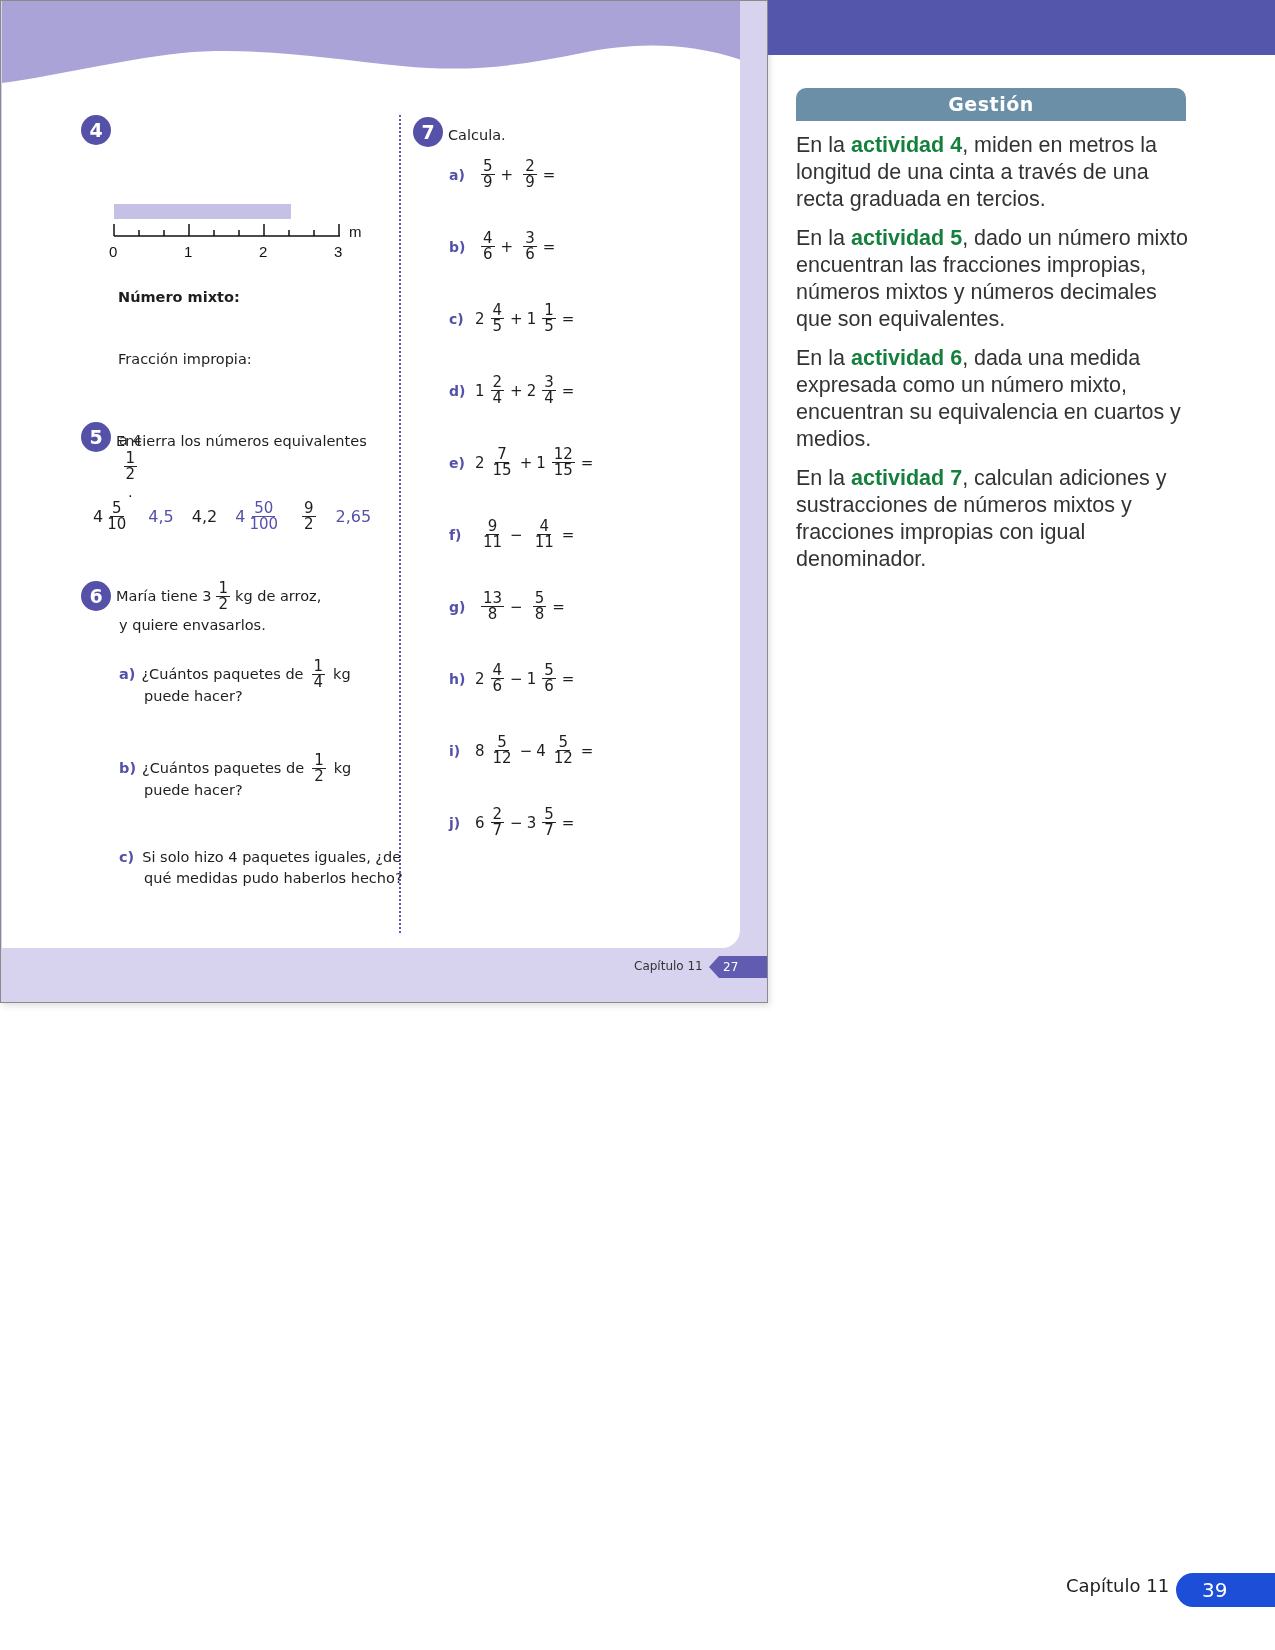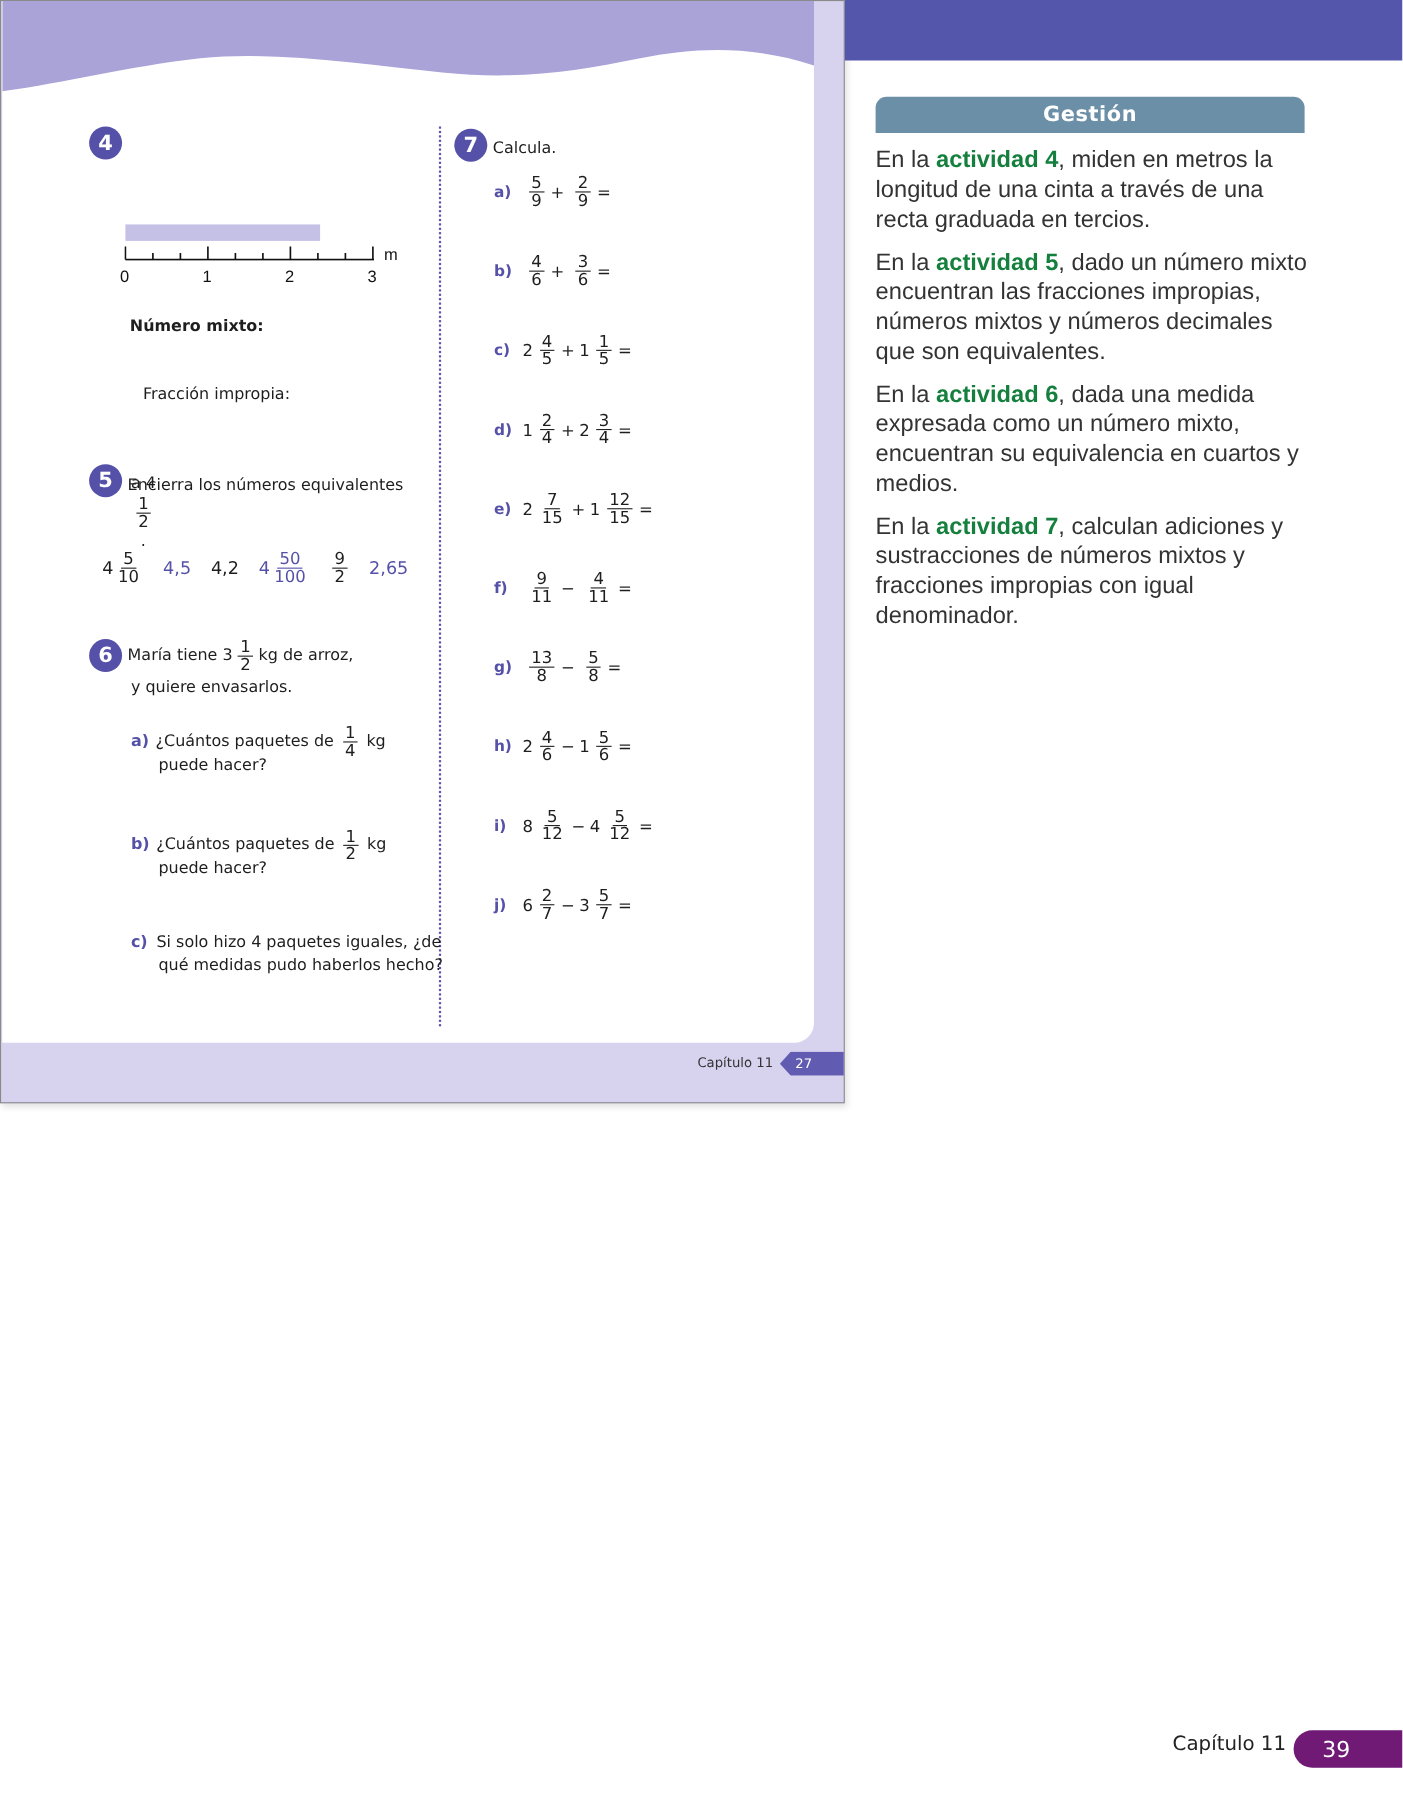--- a/index.html
+++ b/index.html
@@ -31,21 +31,21 @@
   .footer-tab { position: absolute; left: 708px; top: 955px; width: 60px; height: 22px; background: #615bb2; color: #fff; font-size: 12px; line-height: 22px; padding-left: 14px; clip-path: polygon(10px 0,100% 0,100% 100%,10px 100%,0 50%); }
 
   
   .top-bar { position: absolute; left: 768px; top: 0; width: 507px; height: 55px; background: #5456ac; }
   .gestion-head { position: absolute; left: 796px; top: 88px; width: 390px; height: 33px; background: #6c8fa8; border-radius: 10px 10px 0 0; color: #fff; font-size: 19px; font-weight: bold; text-align: center; line-height: 33px; letter-spacing: 0.5px; }
   .guide { position: absolute; left: 796px; top: 132px; width: 400px; font-family: "Liberation Sans", sans-serif; font-size: 21.5px; line-height: 27px; color: #333; }
   .guide p { margin-bottom: 12px; }
   .guide b { color: #15803d; }
 
   .bottom-chap { position: absolute; left: 1066px; top: 1575px; font-size: 18px; color: #222; }
-  .bottom-tab { position: absolute; left: 1176px; top: 1573px; width: 99px; height: 34px; background: #701a75; color: #fff; font-size: 20px; line-height: 34px; padding-left: 26px; border-radius: 17px 0 0 17px; }
+  .bottom-tab { position: absolute; left: 1176px; top: 1573px; width: 99px; height: 34px; background: #1d4ed8; color: #fff; font-size: 20px; line-height: 34px; padding-left: 26px; border-radius: 17px 0 0 17px; }
 </style>
 </head>
 <body>
 
 <div class="student-page">
   <div class="page-card">
     <svg class="wave" viewBox="0 0 768 90" preserveAspectRatio="none">
       <path d="M0 0 H768 V70 C700 40 640 40 580 52 C520 64 470 72 400 65 C330 58 250 45 180 52 C110 60 60 74 0 82 Z" fill="#aaa3d8"></path>
     </svg>
   </div>
@@ -67,21 +67,21 @@
         <line x1="201" y1="7" x2="201" y2="13"></line>
       <line x1="226" y1="1" x2="226" y2="13"></line>
     </g>
   </svg>
   <span class="ruler-label" style="left:108px;top:242px;">0</span>
   <span class="ruler-label" style="left:183px;top:242px;">1</span>
   <span class="ruler-label" style="left:258px;top:242px;">2</span>
   <span class="ruler-label" style="left:333px;top:242px;">3</span>
   <span class="ruler-label" style="left:348px;top:222px;">m</span>
   <div class="txt" style="left:117px;top:286px;font-weight:bold;">Número mixto:</div>
-  <div class="txt" style="left:129px;top:348px;">Fracción impropia:</div>
+  <div class="txt" style="left:117px;top:348px;">Fracción impropia:</div>
 
   <div class="act-num" style="left:80px;top:421px;">5</div>
   <div class="txt" style="left:115px;top:430px;">Encierra los números equivalentes</div>
   <div class="txt" style="left:118px;top:429px;display:flex;align-items:center;flex-direction:column;">
     <span>a 4</span>
     <span class="frac">
         <span class="n">1</span>
         <span class="d">2</span>
       </span>
     <span>.</span>

